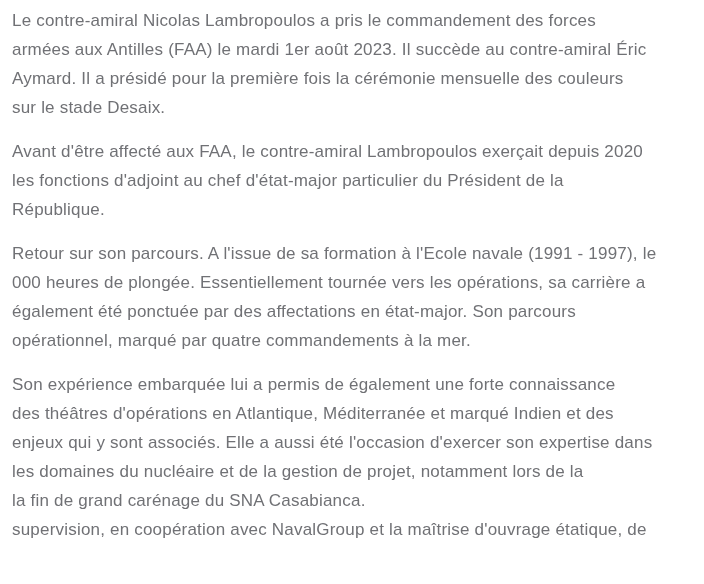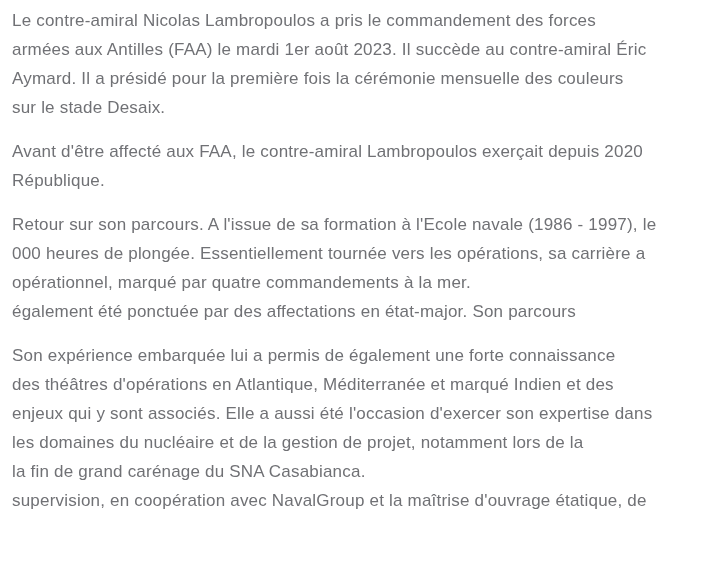--- a/index.html
+++ b/index.html
@@ -39,27 +39,28 @@
 <main>
   <article id="article-body" class="article-body" style="color: rgb(112, 113, 117);">
       <p class="para">
         <span class="line">Le contre-amiral Nicolas Lambropoulos a pris le commandement des forces</span>
         <span class="line">armées aux Antilles (FAA) le mardi 1er août 2023. Il succède au contre-amiral Éric</span>
         <span class="line">Aymard. Il a présidé pour la première fois la cérémonie mensuelle des couleurs</span>
         <span class="line">sur le stade Desaix.</span>
       </p>
       <p class="para">
         <span class="line">Avant d'être affecté aux FAA, le contre-amiral Lambropoulos exerçait depuis 2020</span>
+        <span class="line">les fonctions d'adjoint au chef d'état-major particulier du Président de la</span>
         <span class="line">République.</span>
       </p>
       <p class="para">
-        <span class="line">Retour sur son parcours. A l'issue de sa formation à l'Ecole navale (1986 - 1997), le</span>
+        <span class="line">Retour sur son parcours. A l'issue de sa formation à l'Ecole navale (1991 - 1997), le</span>
         <span class="line">000 heures de plongée. Essentiellement tournée vers les opérations, sa carrière a</span>
+        <span class="line">également été ponctuée par des affectations en état-major. Son parcours</span>
         <span class="line">opérationnel, marqué par quatre commandements à la mer.</span>
-        <span class="line">également été ponctuée par des affectations en état-major. Son parcours</span>
       </p>
       <p class="para">
         <span class="line">Son expérience embarquée lui a permis de également une forte connaissance</span>
         <span class="line">des théâtres d'opérations en Atlantique, Méditerranée et marqué Indien et des</span>
         <span class="line">enjeux qui y sont associés. Elle a aussi été l'occasion d'exercer son expertise dans</span>
         <span class="line">les domaines du nucléaire et de la gestion de projet, notamment lors de la</span>
         <span class="line">la fin de grand carénage du SNA Casabianca.</span>
         <span class="line">supervision, en coopération avec NavalGroup et la maîtrise d'ouvrage étatique, de</span>
       </p>
     </article>

